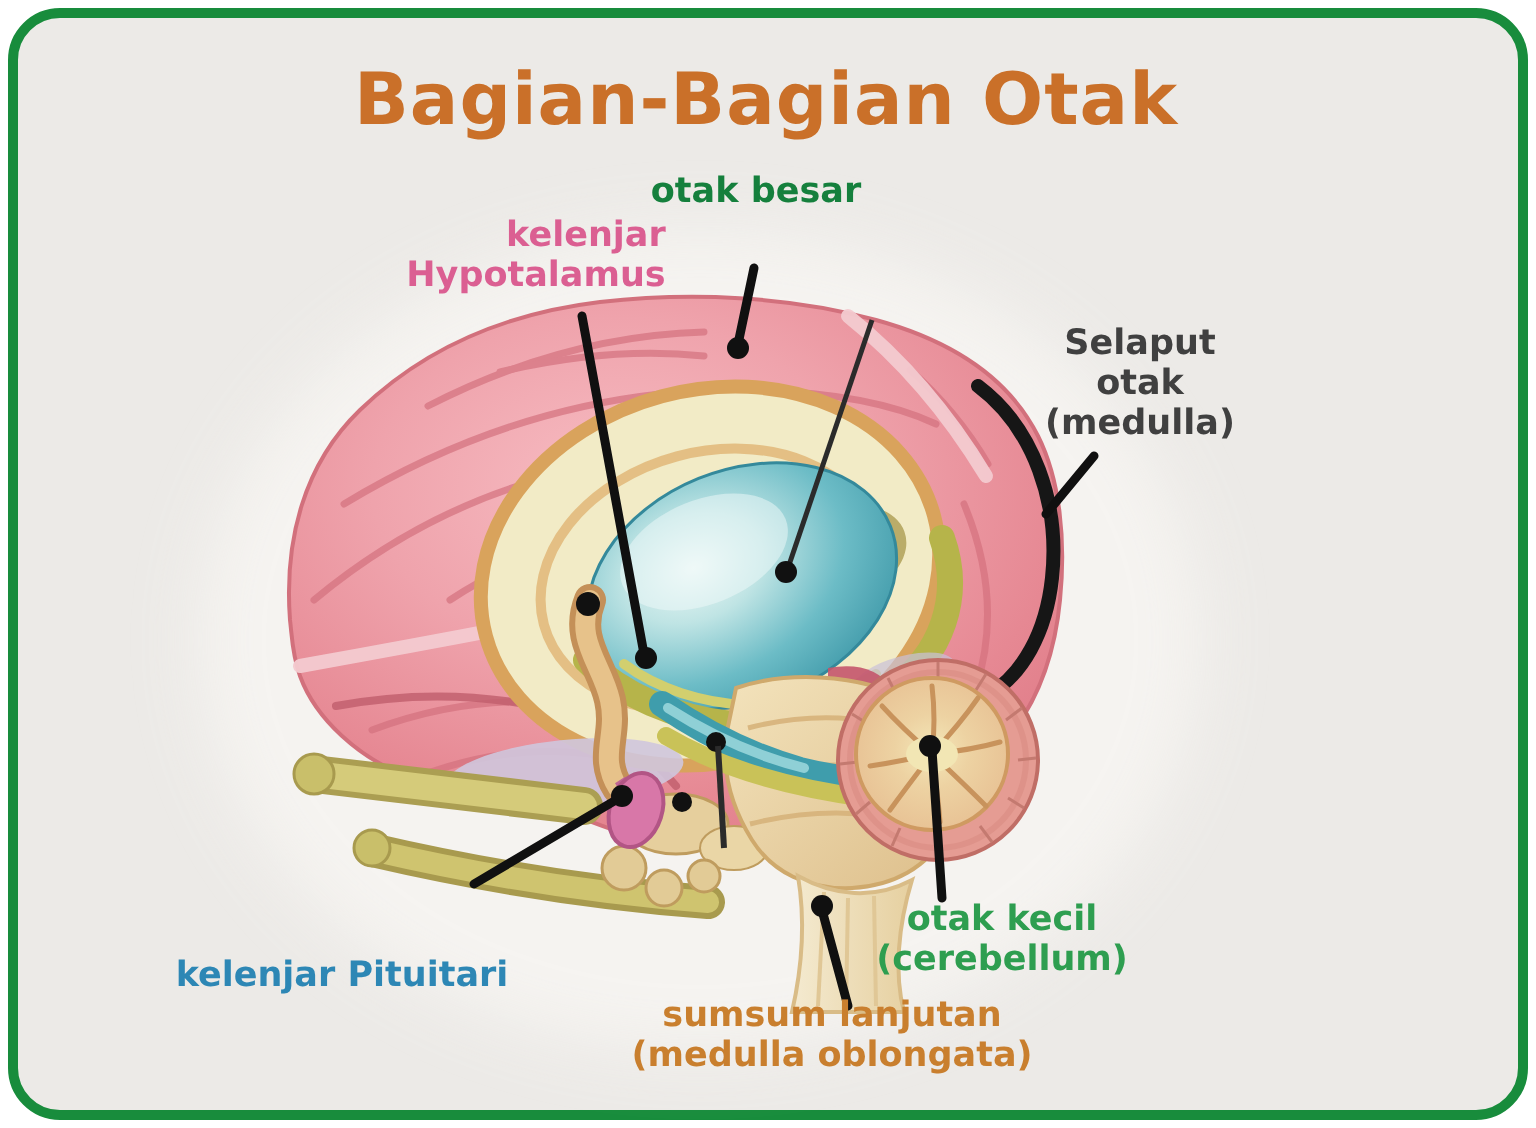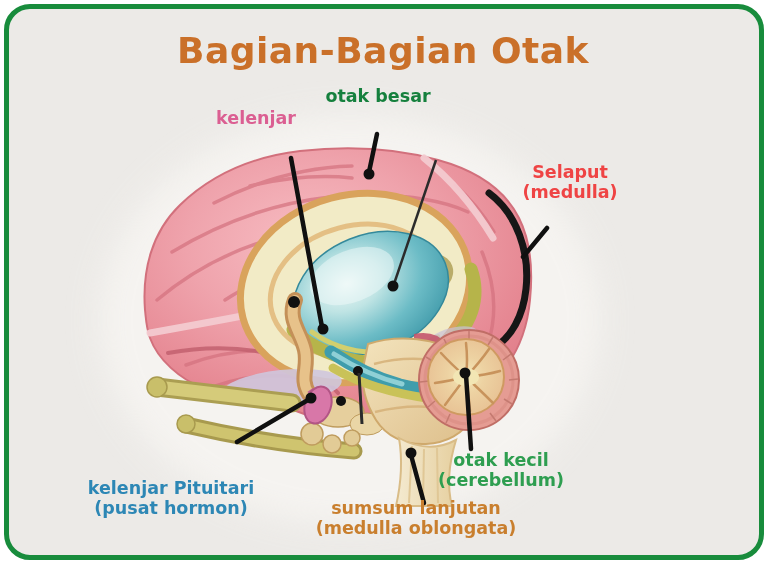--- a/index.html
+++ b/index.html
@@ -8,21 +8,21 @@
   .frame{position:absolute;left:4px;top:4px;width:750px;height:546px;
          border:5px solid #188c3c;border-radius:26px;background:#eceae7;}
   .art{position:absolute;left:0;top:0;width:768px;height:564px;}
   .title{position:absolute;top:30px;left:383px;transform:translateX(-50%);
          font-size:36px;font-weight:800;letter-spacing:.5px;white-space:nowrap;
          color:#ca7029;text-align:center;}
   .lbl{position:absolute;transform:translateX(-50%);text-align:center;
        font-size:17.5px;font-weight:700;line-height:20px;white-space:nowrap;}
   .lbl span{display:block;}
   .lbl-cerebrum{left:378px;top:86px;}
-  .lbl-hypothalamus{left:256px;top:108px;text-align:right;}
+  .lbl-hypothalamus{left:268px;top:108px;text-align:right;}
   .lbl-meninges{left:570px;top:162px;}
   .lbl-pituitary{left:171px;top:433px;}
   .lbl-cerebellum{left:501px;top:450px;}
   .lbl-medulla{left:416px;top:498px;}
 </style>
 </head>
 <body>
 
 <div class="page">
   <div class="frame" style="border-color: rgb(24, 140, 60); background-color: rgb(236, 234, 231);"></div>
@@ -207,30 +207,31 @@
   </svg>
 
   <div class="title" style="color: rgb(202, 112, 41);">Bagian-Bagian Otak</div>
 
   <div class="lbl lbl-cerebrum" style="color: #15803d;">
     <span>otak besar</span>
   </div>
 
   <div class="lbl lbl-hypothalamus" style="color: rgb(219, 95, 146);">
     <span>kelenjar</span>
-  </div>
-
-  <div class="lbl lbl-meninges" style="color: #ef4444;">
+    <span>Hypotalamus</span>
+  </div>
+
+  <div class="lbl lbl-meninges" style="color: #404040;">
     <span>Selaput</span>
+    <span>otak</span>
     <span>(medulla)</span>
   </div>
 
   <div class="lbl lbl-pituitary" style="color: rgb(45, 135, 181); margin-top: 45px;">
     <span>kelenjar Pituitari</span>
-    <span>(pusat hormon)</span>
   </div>
 
   <div class="lbl lbl-medulla" style="color: rgb(201, 127, 46);">
     <span>sumsum lanjutan</span>
     <span>(medulla oblongata)</span>
   </div>
 
   <div class="lbl lbl-cerebellum" style="color: rgb(46, 158, 80);">
     <span>otak kecil</span>
     <span>(cerebellum)</span>

